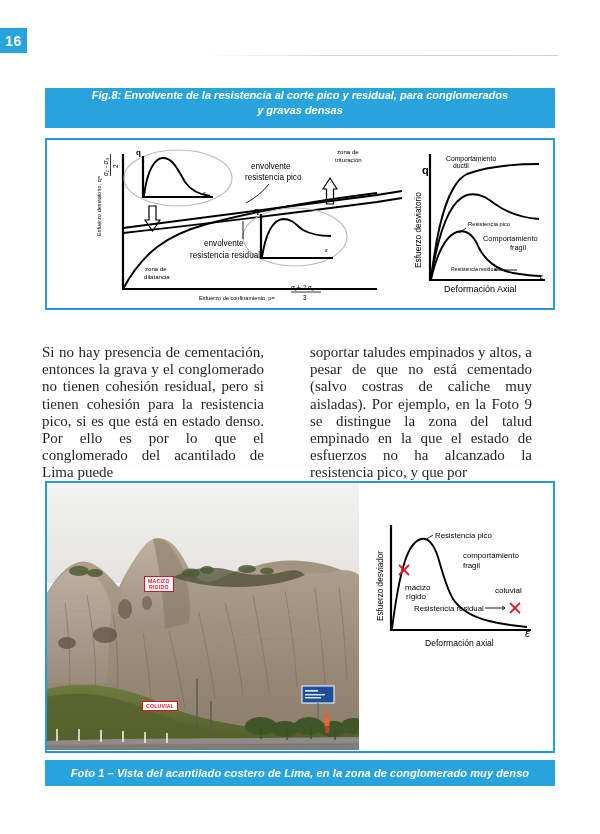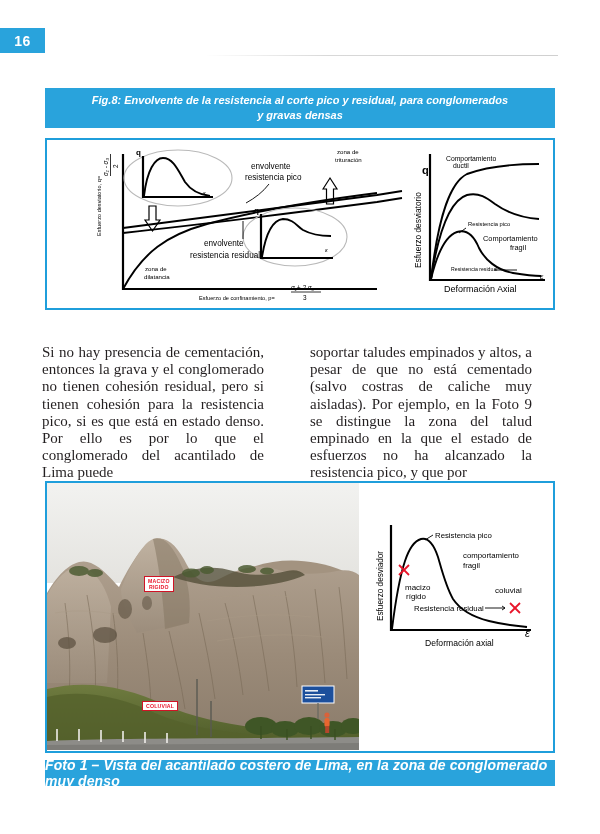--- a/index.html
+++ b/index.html
@@ -7,21 +7,21 @@
     width: 600px; height: 834px;
     background: #ffffff;
     font-family: "Liberation Sans", sans-serif;
     overflow: hidden;
   }
   .page { position: relative; width: 600px; height: 834px; background: #fff; }
 
   
   .header { position: absolute; left: 0; top: 28px; width: 600px; height: 26px; }
   .pg-num {
-    position: absolute; left: 0; top: 0; width: 45px; height: 25px;
+    position: absolute; left: 0; top: 0; width: 27px; height: 25px;
     background: #29a3dc; color: #ffffff;
     font-size: 14px; font-weight: bold; letter-spacing: .5px;
     display: flex; align-items: center; justify-content: center;
   }
   .sec-tag {
     position: absolute; left: 50px; top: 0; height: 25px; padding: 0 14px 0 12px;
     background: #6d6d6d; color: #ffffff;
     border-radius: 0 11px 11px 0;
     font-size: 11.5px; font-weight: bold; font-style: italic;
     display: flex; align-items: center; letter-spacing: .2px;
@@ -32,21 +32,21 @@
   }
   .head-rule {
     position: absolute; left: 205px; right: 42px; top: 27px; height: 1px;
     background: linear-gradient(to right, rgba(200,200,200,0), #d8d8d8 35%, #d0d0d0);
   }
 
   
   .cap-top {
     position: absolute; left: 45px; top: 88px; width: 510px; height: 40px;
     background: #29a3dc; color: #ffffff;
-    display: flex; align-items: center; justify-content: center; text-align: center;
+    display: flex; align-items: flex-start; justify-content: center; text-align: center;
     font-size: 11px; font-style: italic; font-weight: bold; line-height: 1.35;
     padding: 0 26px;
   }
 
   
   .fig-frame {
     position: absolute; left: 45px; top: 138px; width: 510px; height: 172px;
     border: 2.5px solid #1f9edb; background: #ffffff;
   }
   .fig-inner { position: absolute; inset: 0; }
@@ -81,21 +81,21 @@
     border: 1px solid #d01325; font-weight: bold;
     font-size: 5.2px; line-height: 6.2px; letter-spacing: .2px;
     padding: 1px 3px; text-align: center; white-space: pre-line;
   }
 
   
   .cap-bot {
     position: absolute; left: 45px; top: 760px; width: 510px; height: 26px;
     background: #29a3dc; color: #ffffff;
     display: flex; align-items: center; justify-content: center;
-    font-size: 14px; font-style: italic; font-weight: bold; letter-spacing: .1px;
+    font-size: 11px; font-style: italic; font-weight: bold; letter-spacing: .1px;
   }
 </style>
 </head>
 <body>
 
 <div class="page">
 
   <div class="header">
     <div class="pg-num">16</div>
     <div class="head-rule"></div>

